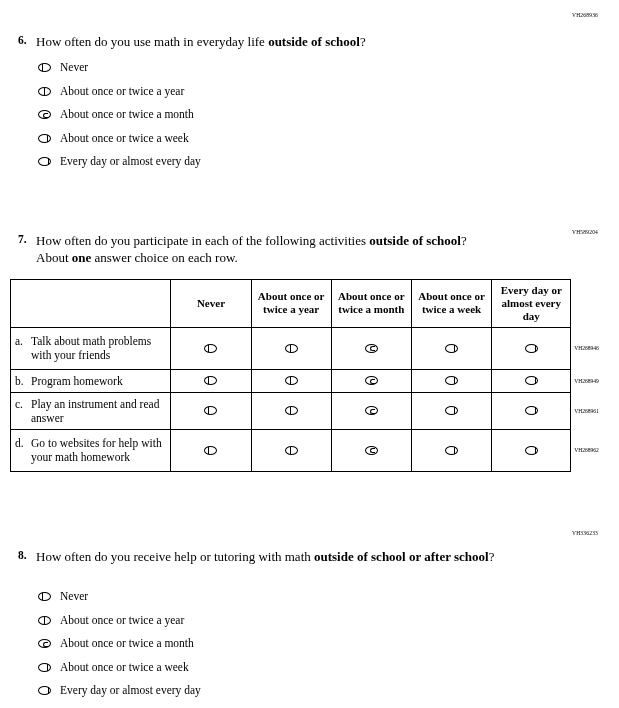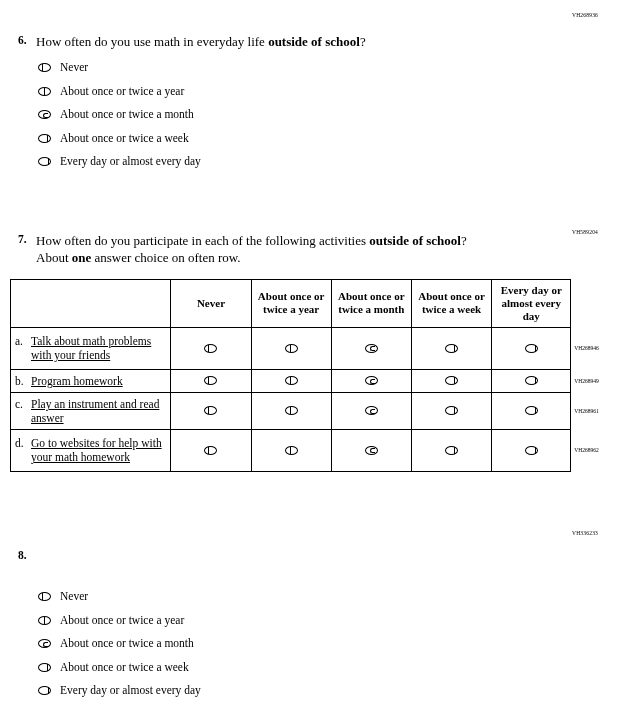--- a/index.html
+++ b/index.html
@@ -125,21 +125,20 @@
     font-weight: normal;
   }
   .stem-inner {
     display: flex;
   }
   .stem-letter {
     flex: 0 0 16px;
   }
   .stem-text {
     flex: 1 1 auto;
-    text-decoration: underline;
   }
   .grid .cell {
     text-align: center;
   }
   .grid .codecell {
     border: none;
     text-align: left;
     font-size: 5.5px;
     padding-left: 3px;
     white-space: nowrap;
@@ -194,21 +193,21 @@
         </span>
       <span class="opt-label">Every day or almost every day</span>
     </div>
   </div>
 
   <div class="vhcode" style="left:572px; top:229px;">VH589204</div>
 
   <div class="question" style="left:18px; top:233px; width:470px;">
     <div class="q-num">7.</div>
     <div class="q-text">
-      <span>How often do you participate in each of the following activities </span><b>outside of school</b><span>? About </span><b>one</b><span> answer choice on often row.</span>
+      <span>How often do you participate in each of the following activities </span><b>outside of school</b><span>? About </span><b>one</b><span> answer choice on each row.</span>
     </div>
   </div>
 
   <table class="grid" style="left:10px; top:279px; width:605px;">
     <colgroup>
       <col style="width:158px">
       <col style="width:79px">
       <col style="width:79px">
       <col style="width:79px">
       <col style="width:79px">
@@ -395,20 +394,23 @@
           </td>
         <td class="codecell">VH268962</td>
       </tr>
     </tbody>
   </table>
 
   <div class="vhcode" style="left:572px; top:530px;">VH336233</div>
 
   <div class="question" style="left:18px; top:549px; width:490px;">
     <div class="q-num">8.</div>
+    <div class="q-text">
+      <span>How often do you receive help or tutoring with math </span><b>outside of school or after school</b><span>?</span>
+    </div>
   </div>
 
   <div class="options" style="left:38px; top:585px;">
     <div class="opt-row">
       <span class="bubble b-a">
           <span class="tick"></span>
         </span>
       <span class="opt-label">Never</span>
     </div>
     <div class="opt-row">

